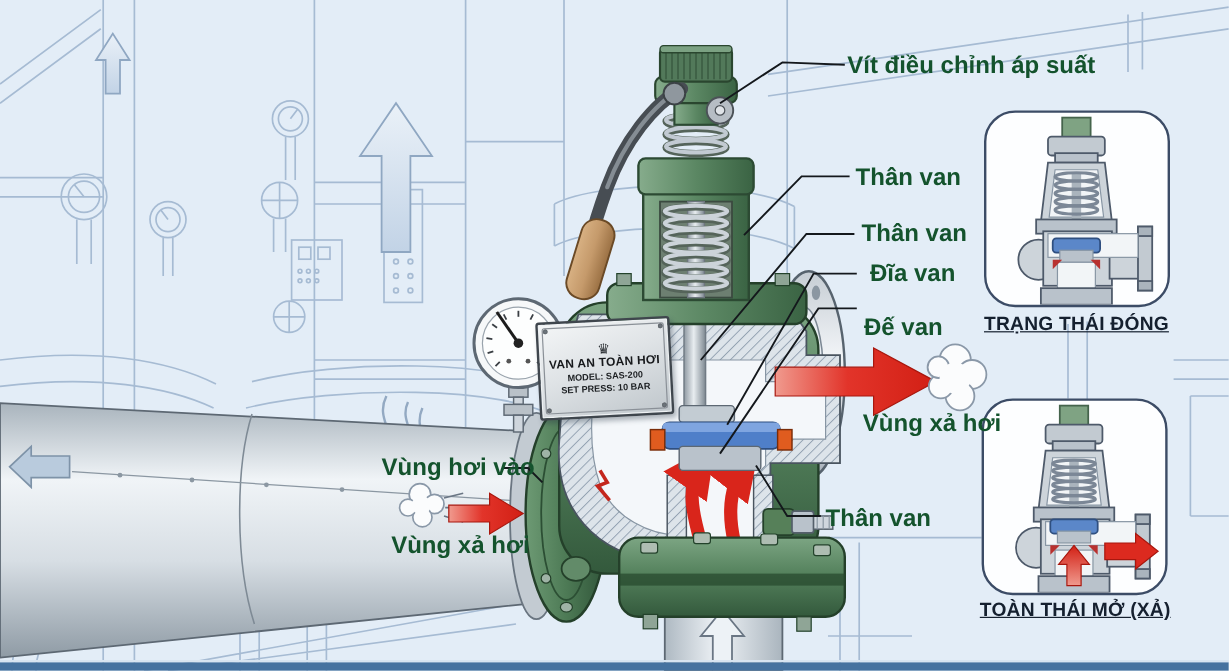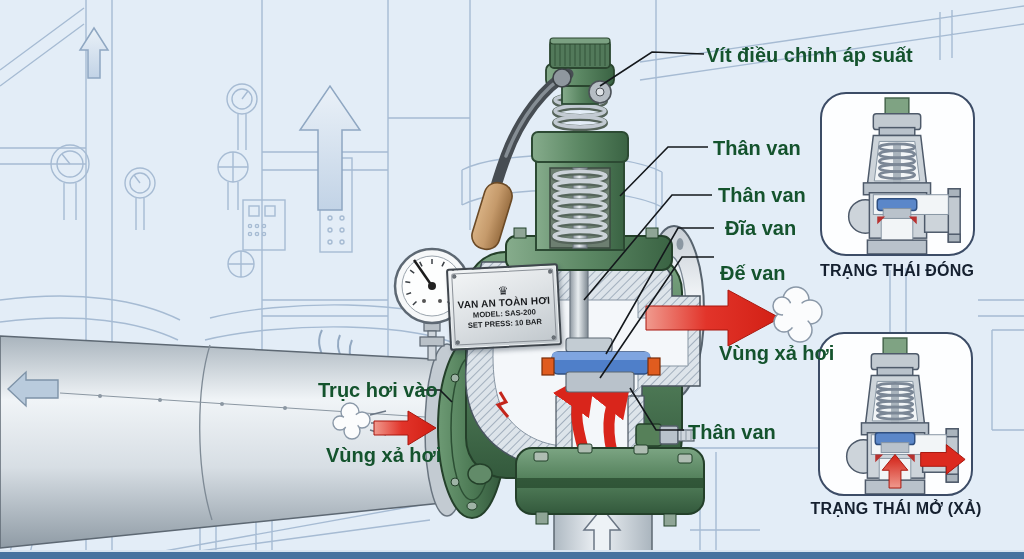--- a/index.html
+++ b/index.html
@@ -5,21 +5,21 @@
   :root{
     --background:#e3edf7; --lineart:#a6bbd3; --valve_green:#55825d;
     --arrow_red:#d9251b; --disc_blue:#4f7fc9; --caption_text:#15202f; --bottom_bar:#46729f;
   }
   html,body{margin:0;padding:0;}
   body{width:1024px;height:559px;overflow:hidden;position:relative;
        background:var(--background);font-family:"Liberation Sans",sans-serif;}
   svg{position:absolute;left:0;top:0;}
   .lbl{position:absolute;font-weight:700;font-size:20px;color:#14532d;white-space:nowrap;z-index:6;}
   .cap{position:absolute;font-weight:700;font-size:16px;color:var(--caption_text);
-       text-align:center;letter-spacing:.2px;z-index:6;white-space:nowrap;}
+       text-align:center;letter-spacing:.2px;z-index:6;white-space:nowrap;text-decoration:underline;}
   .panel{position:absolute;width:151px;height:160px;background:#fdfeff;
          border:2.5px solid #3c4c66;border-radius:26px;z-index:5;overflow:hidden;}
   .panel svg{position:static;}
   #nameplate{position:absolute;left:448px;top:266px;width:112px;height:82px;z-index:4;
      transform:rotate(-3deg);border:2px solid #3f464d;border-radius:3px;box-sizing:border-box;
      background:linear-gradient(160deg,#f4f6f7 0%,#dfe3e6 45%,#bfc6cb 100%);
      box-shadow:2px 3px 4px rgba(40,55,70,.35), inset 0 0 0 1px #eef1f3;
      display:flex;flex-direction:column;align-items:center;justify-content:center;gap:1px;}
   #nameplate::before{content:"";position:absolute;inset:3px;border:1px solid #8a9097;border-radius:2px;}
   #nameplate .crown{font-size:12px;line-height:10px;color:#2b2f33;}
@@ -365,21 +365,21 @@
   <div class="np-sub">SET PRESS: 10 BAR</div>
 </div>
 
 <div class="lbl" style="left:706px;top:44px">Vít điều chỉnh áp suất</div>
 <div class="lbl" style="left:713px;top:137px">Thân van</div>
 <div class="lbl" style="left:718px;top:184px">Thân van</div>
 <div class="lbl" style="left:725px;top:217px">Đĩa van</div>
 <div class="lbl" style="left:720px;top:262px">Đế van</div>
 <div class="lbl" style="left:719px;top:342px">Vùng xả hơi</div>
 <div class="lbl" style="left:688px;top:421px">Thân van</div>
-<div class="lbl" style="left:318px;top:379px">Trục hơi vào</div>
+<div class="lbl" style="left:318px;top:379px">Vùng hơi vào</div>
 <div class="lbl" style="left:326px;top:444px">Vùng xả hơi</div>
 
 <div class="panel" style="left:820px;top:92px">
   <svg width="151" height="160" viewBox="0 0 153 162">
     <g stroke="#4e5a6a" stroke-width="1.5">
       <rect x="64" y="4" width="24" height="20" fill="#7fa383" stroke="#45644c"></rect>
       <rect x="52" y="20" width="48" height="16" rx="3" fill="#c2cad1"></rect>
       <rect x="58" y="34" width="36" height="8" fill="#b9c2cb"></rect>
       <path d="M52,42 L100,42 L106,92 L46,92 Z" fill="#cdd4da"></path>
       <path d="M58,48 L94,48 L99,88 L53,88 Z" fill="#f2f5f7" stroke="#8795a3" stroke-width="1"></path>
@@ -445,13 +445,13 @@
       <rect x="46" y="148" width="60" height="14" fill="#b9c2cb"></rect>
       <rect x="56" y="100" width="40" height="12" rx="3" fill="#5b87c9" stroke="#2f4f80"></rect>
       <rect x="62" y="110" width="28" height="10" fill="#b9c2cb" stroke="#8795a3" stroke-width="1"></rect>
       <polygon points="56,122 64,122 56,130" fill="#b8312f" stroke="none"></polygon>
       <polygon points="96,122 88,122 96,130" fill="#b8312f" stroke="none"></polygon>
       <polygon points="70,156 70,138 63,138 76,122 89,138 82,138 82,156" fill="url(#redMini)" stroke="#a8170e" stroke-width="1"></polygon>
       <polygon points="102,120 128,120 128,112 147,127 128,142 128,134 102,134" fill="#dc2a1f" stroke="#a8170e" stroke-width="1"></polygon>
     </g>
   </svg>
 </div>
-<div class="cap" style="left:810px;top:500px;width:172px">TRẠNG THÁI MỞ (XẢ)</div>
+<div class="cap" style="left:810px;top:500px;width:172px">TOÀN THÁI MỞ (XẢ)</div>
 
 </body></html>

